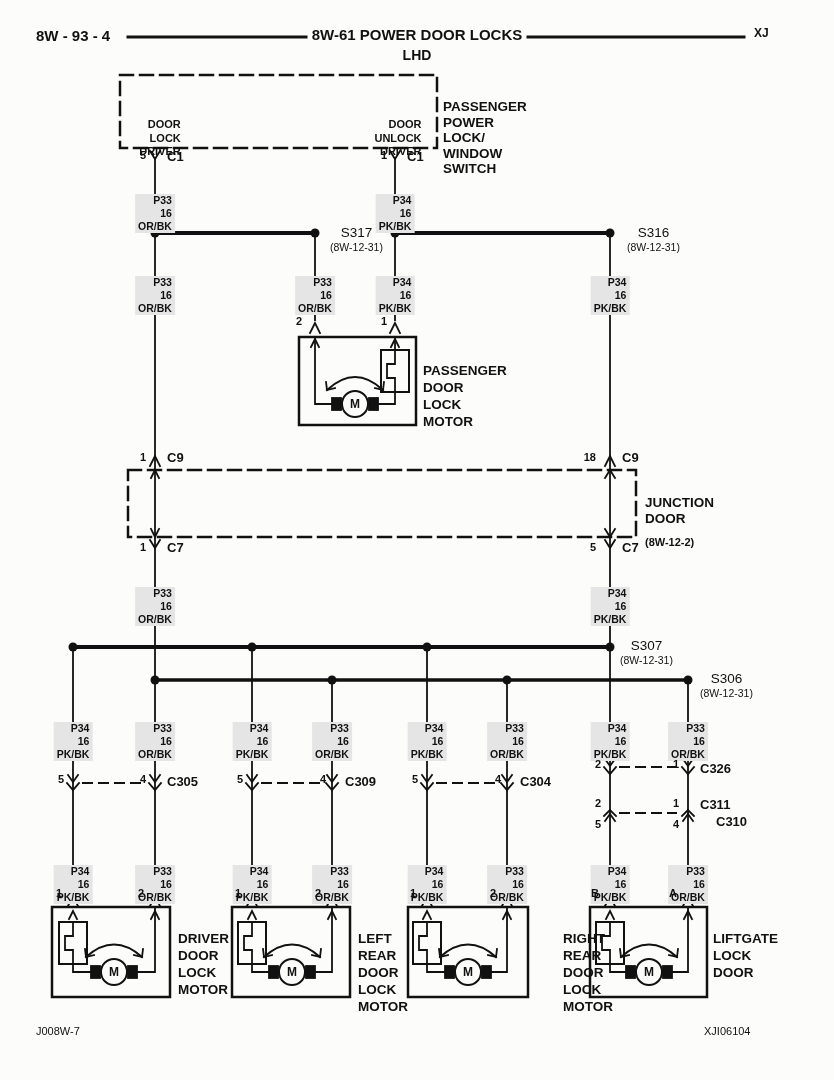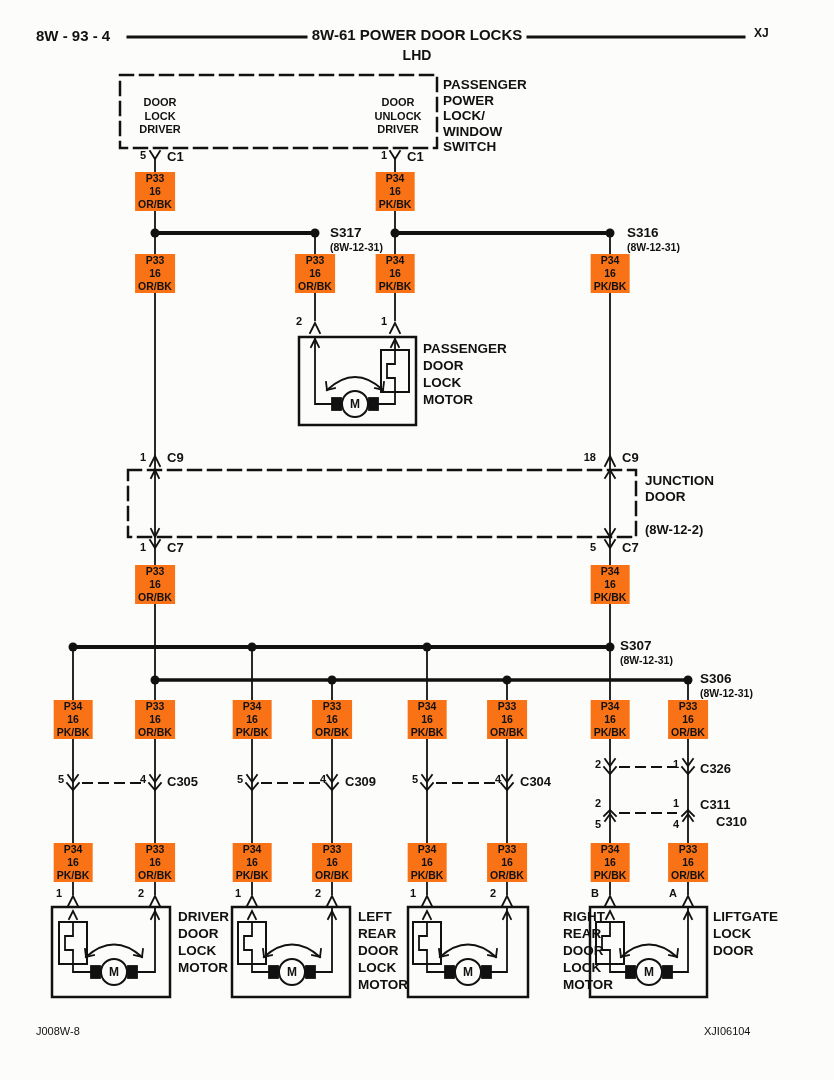--- a/index.html
+++ b/index.html
@@ -1,25 +1,25 @@
 <!DOCTYPE html>
 <html><head>
 <meta charset="utf-8">
 <style>
   html,body{margin:0;padding:0;background:#e8e8e8;}
   .page{position:relative;width:834px;height:1080px;background:#fcfcfa;overflow:hidden;
         font-family:"Liberation Sans",sans-serif;color:#111;}
   svg{position:absolute;left:0;top:0;}
   .lbl{position:absolute;font-weight:bold;line-height:1;}
-  .c{transform:translateX(-50%);text-align:center;}
-  .ml{white-space:pre-line;}
-  .wire{font-size:10.5px;line-height:13px;background:#f97316;padding:0 3px;}
+  .c{transform:translateX(-50%);text-align:right;}
+  .ml{white-space:pre-line;margin-top:22px;}
+  .wire{font-size:10.5px;line-height:13px;background:#e5e5e5;padding:0 3px;}
   .pin{position:absolute;width:16px;text-align:right;font-weight:bold;font-size:11px;}
   .cn{font-size:13px;}
-  .splice{position:absolute;font-weight:bold;}
+  .splice{position:absolute;font-weight:normal;text-align:center;}
   .splice .nm{display:block;font-size:13.5px;}
   .splice .rf{display:block;font-size:10.5px;margin-top:1px;}
   .boxlbl{font-size:13.5px;line-height:17px;}
   .hdr{font-size:15px;}
   .ftr{font-size:11px;font-weight:normal;}
 </style>
 </head>
 <body>
 
 <div class="page">
@@ -275,21 +275,21 @@
 LOCK
 MOTOR</div>
 
 <div class="pin" style="left:130px;top:451px">1</div>
 <div class="lbl cn" style="left:167px;top:451px">C9</div>
 <div class="pin" style="left:580px;top:451px">18</div>
 <div class="lbl cn" style="left:622px;top:451px">C9</div>
 <div class="lbl" style="left:645px;top:473px">
   <span class="ml" style="display:block;font-size:13.5px;line-height:16px">JUNCTION
 DOOR</span>
-  <span style="display:block;font-size:13px;margin-top:18px">(8W-12-2)</span>
+  <span style="display:block;font-size:11px;margin-top:10px">(8W-12-2)</span>
 </div>
 <div class="pin" style="left:130px;top:541px">1</div>
 <div class="lbl cn" style="left:167px;top:541px">C7</div>
 <div class="pin" style="left:580px;top:541px">5</div>
 <div class="lbl cn" style="left:622px;top:541px">C7</div>
 
 <div class="lbl wire ml c" style="left:155px;top:565px">P33
 16
 OR/BK</div>
 <div class="lbl wire ml c" style="left:610px;top:565px">P34
@@ -394,16 +394,16 @@
 MOTOR</div>
 <div class="lbl ml boxlbl" style="left:563px;top:908px">RIGHT
 REAR
 DOOR
 LOCK
 MOTOR</div>
 <div class="lbl ml boxlbl" style="left:713px;top:908px">LIFTGATE
 LOCK
 DOOR</div>
 
-<div class="lbl ftr" style="left:36px;top:1026px">J008W-8</div>
+<div class="lbl ftr" style="left:36px;top:1026px">J008W-7</div>
 <div class="lbl ftr" style="left:704px;top:1026px">XJI06104</div>
 
 </div>
 
 </body></html>

